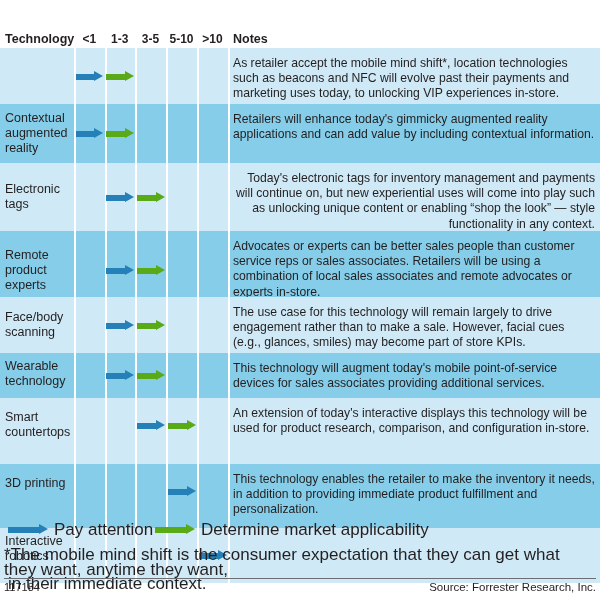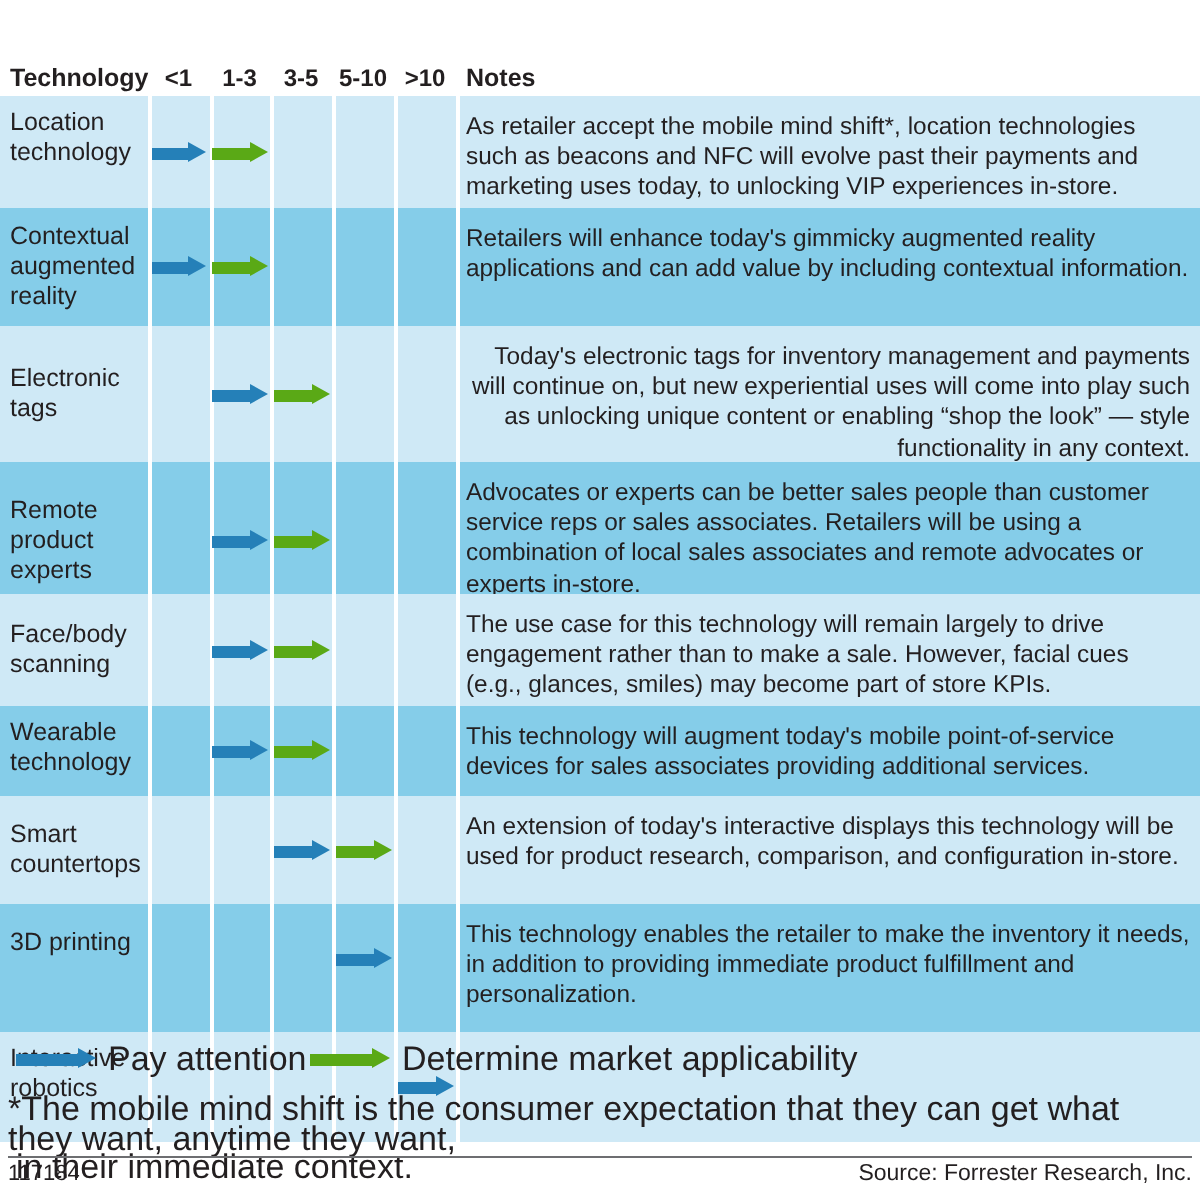--- a/index.html
+++ b/index.html
@@ -194,21 +194,20 @@
     </div>
 
   <div class="table" id="table-body">
       <div class="row odd" style="height: 56px;">
         <div class="vline" style="left: 74px;"></div>
         <div class="vline" style="left: 104.5px;"></div>
         <div class="vline" style="left: 135px;"></div>
         <div class="vline" style="left: 166px;"></div>
         <div class="vline" style="left: 197px;"></div>
         <div class="vline" style="left: 228px;"></div>
-        <div class="tech-label" style="top: 6px;">Location technology</div>
         <div class="notes-text" style="top: 8px;">As retailer accept the mobile mind shift*, location technologies such as beacons and NFC will evolve past their payments and marketing uses today, to unlocking VIP experiences in-store.</div>
         <div class="arrow blue" style="left: 75.5px; width: 27.5px; top: 22.5px;">
           <div class="shaft" style="width: 18.5px;"></div>
           <div class="head" style="left: 18.5px;"></div>
         </div>
         <div class="arrow green" style="left: 106px; width: 27.5px; top: 22.5px;">
           <div class="shaft" style="width: 18.5px;"></div>
           <div class="head" style="left: 18.5px;"></div>
         </div>
       </div>
@@ -295,21 +294,21 @@
         <div class="notes-text" style="top: 8px;">This technology will augment today's mobile point-of-service devices for sales associates providing additional services.</div>
         <div class="arrow blue" style="left: 106px; width: 27.5px; top: 17px;">
           <div class="shaft" style="width: 18.5px;"></div>
           <div class="head" style="left: 18.5px;"></div>
         </div>
         <div class="arrow green" style="left: 136.5px; width: 28px; top: 17px;">
           <div class="shaft" style="width: 19px;"></div>
           <div class="head" style="left: 19px;"></div>
         </div>
       </div>
-      <div class="row odd" style="height: 54px;">
+      <div class="row odd" style="height: 66px;">
         <div class="vline" style="left: 74px;"></div>
         <div class="vline" style="left: 104.5px;"></div>
         <div class="vline" style="left: 135px;"></div>
         <div class="vline" style="left: 166px;"></div>
         <div class="vline" style="left: 197px;"></div>
         <div class="vline" style="left: 228px;"></div>
         <div class="tech-label" style="top: 12px;">Smart countertops</div>
         <div class="notes-text" style="top: 8px;">An extension of today's interactive displays this technology will be used for product research, comparison, and configuration in-store.</div>
         <div class="arrow blue" style="left: 136.5px; width: 28px; top: 21.5px;">
           <div class="shaft" style="width: 19px;"></div>

